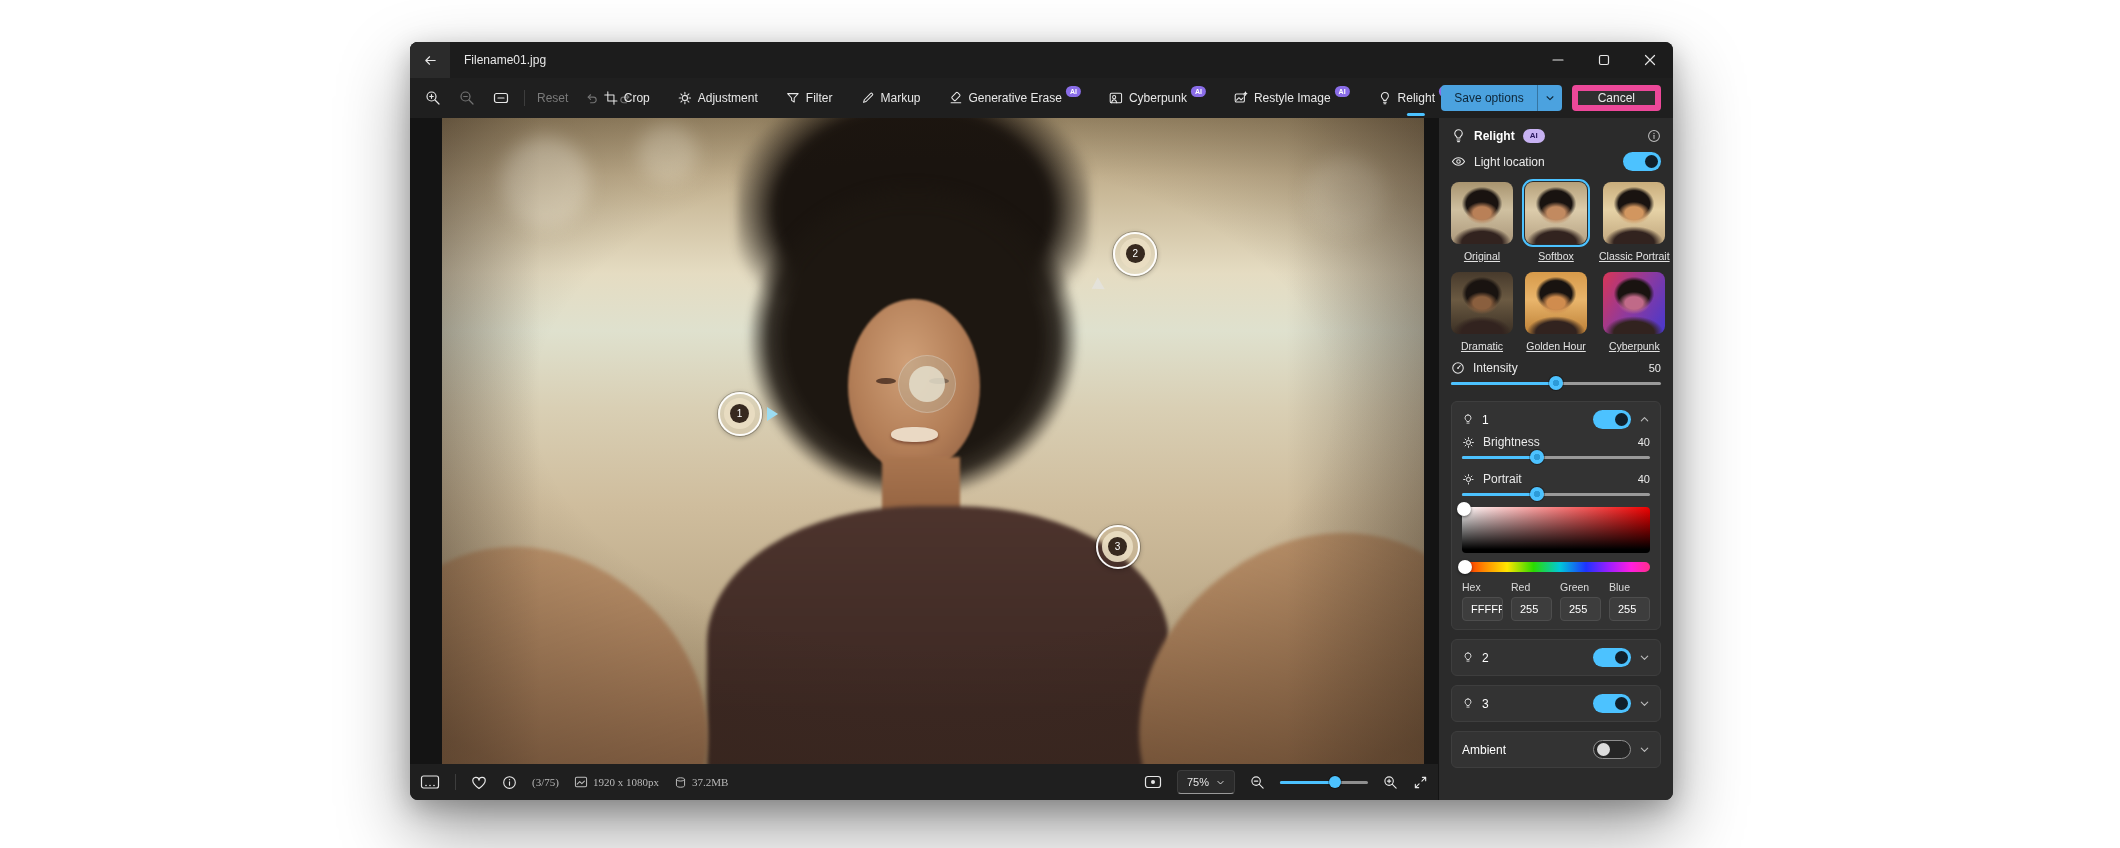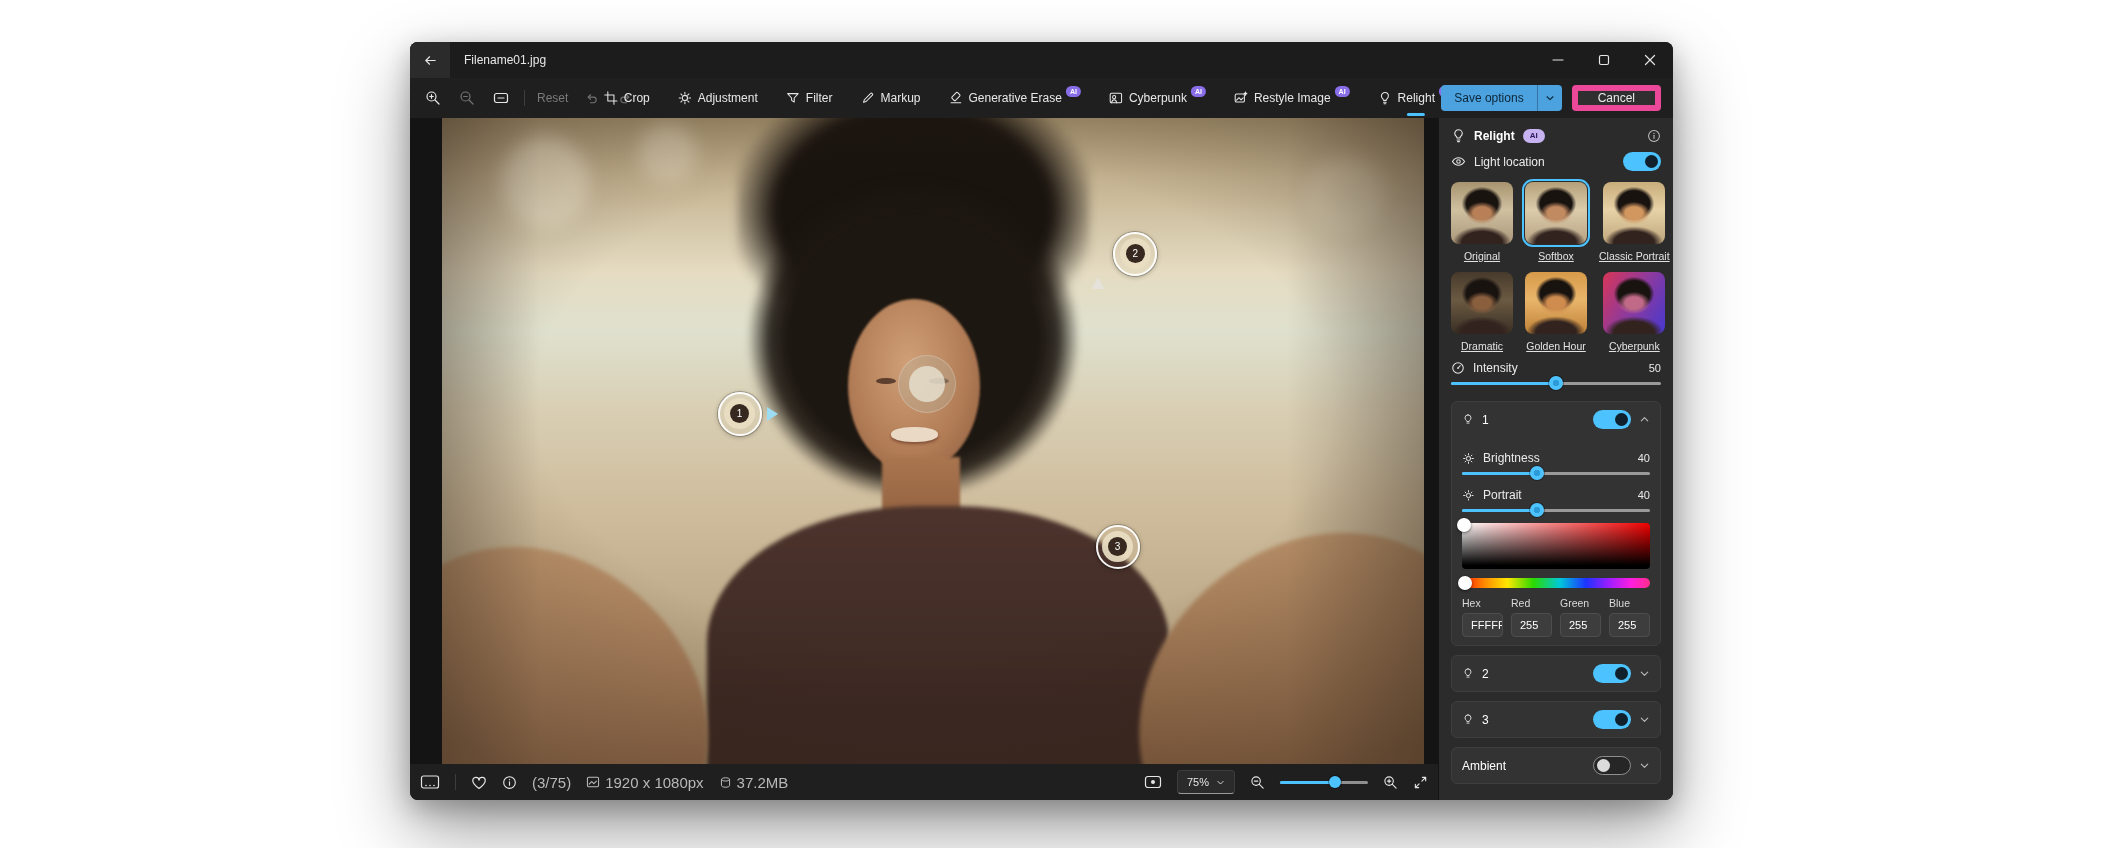--- a/index.html
+++ b/index.html
@@ -92,21 +92,21 @@
   .m2 { left:calc(70.6% - 22px); top:calc(21.0% - 22px); }
   .m3 { left:calc(68.8% - 22px); top:calc(66.4% - 22px); }
   .tri { position:absolute; width:0; height:0; border-top:7px solid transparent; border-bottom:7px solid transparent; }
   .tri-1 { border-left:11px solid #9bdcf2; left:calc(30.3% + 27px); top:calc(45.8% - 7px); }
   .tri-2 { border-left:11px solid rgba(228,226,219,.92); transform:rotate(150deg); left:calc(70.6% - 44px); top:calc(21.0% + 25px); }
 
   
   .statusbar { height:36px; flex:0 0 auto; background:#1f1f1f; display:flex; align-items:center; padding:0 10px; }
   .sb-left { display:flex; align-items:center; gap:15px; }
   .sb-right { margin-left:auto; display:flex; align-items:center; gap:15px; }
-  .sb-text { color:#b8b8b8; font-size:15px; white-space:nowrap; }
+  .sb-text { color:#b8b8b8; font-size:11px; white-space:nowrap;font-family:Liberation Serif, serif; }
   .sb-with-icon { display:flex; align-items:center; gap:5px; }
   .zoom-combo { display:flex; align-items:center; gap:7px; background:#2b2b2b; border:1px solid #3c3c3c;
     border-bottom-color:#9a9a9a; border-radius:4px; height:24px; padding:0 9px; color:#e4e4e4; font-size:11px; cursor:pointer; }
   .zoom-slider { width:88px; height:3px; background:#8f8f8f; border-radius:2px; position:relative; }
   .zoom-slider-fill { position:absolute; left:0; top:0; bottom:0; background:#4cc2ff; border-radius:2px; }
   .zoom-slider-thumb { position:absolute; right:-6px; top:50%; transform:translateY(-50%); width:12px; height:12px;
     border-radius:50%; background:#4cc2ff; box-shadow:0 0 0 1px rgba(0,0,0,.35); }
 
   
   .panel { width:235px; flex:0 0 auto; background:#2b2b2b; border-left:1px solid #141414;
@@ -143,21 +143,21 @@
   .ctl-value { margin-left:auto; font-size:11px; color:#eaeaea; }
   .slider { position:relative; height:14px; display:flex; align-items:center; margin:1px 0 2px; cursor:pointer; }
   .slider-track { width:100%; height:3px; border-radius:2px; background:#9a9a9a; position:relative; }
   .slider-fill { position:absolute; left:0; top:0; bottom:0; background:#4cc2ff; border-radius:2px; }
   .slider-thumb { position:absolute; right:-7px; top:50%; transform:translateY(-50%); width:14px; height:14px; border-radius:50%;
     background:radial-gradient(circle,#2d9bd8 0 3px,#4cc2ff 3.5px); box-shadow:0 0 0 1px rgba(0,0,0,.32); }
 
   .card { background:#333333; border:1px solid #3e3e3e; border-radius:6px; padding:8px 10px; flex:0 0 auto; }
   .card-header { display:flex; align-items:center; gap:8px; color:#ffffff; font-size:12px; cursor:pointer; }
   .chev { display:flex; cursor:pointer; }
-  .card-body { display:flex; flex-direction:column; margin-top:22px; }
+  .card-body { display:flex; flex-direction:column; margin-top:6px; }
   .sv-box { height:46px; border-radius:4px; position:relative; margin-top:4px;
     background:linear-gradient(to bottom, rgba(0,0,0,0), #000 92%), linear-gradient(to right, #ffffff, #f00000); }
   .sv-thumb { position:absolute; left:-5px; top:-5px; width:14px; height:14px; border-radius:50%; background:#ffffff;
     box-shadow:0 1px 3px rgba(0,0,0,.55); cursor:pointer; }
   .hue-bar { height:10px; border-radius:5px; margin-top:9px; position:relative;
     background:linear-gradient(90deg,#ff1a00,#ff8a00 12%,#ffe600 24%,#2bd900 38%,#00c8d9 52%,#1e33ff 66%,#9b1eff 78%,#ff1ee0 90%,#ff2e8a 100%); }
   .hue-thumb { position:absolute; left:-4px; top:-2px; width:14px; height:14px; border-radius:50%; background:#ffffff;
     box-shadow:0 1px 3px rgba(0,0,0,.55); cursor:pointer; }
   .color-fields { display:flex; gap:8px; margin-top:9px; }
   .cf { flex:1; display:flex; flex-direction:column; gap:4px; }

